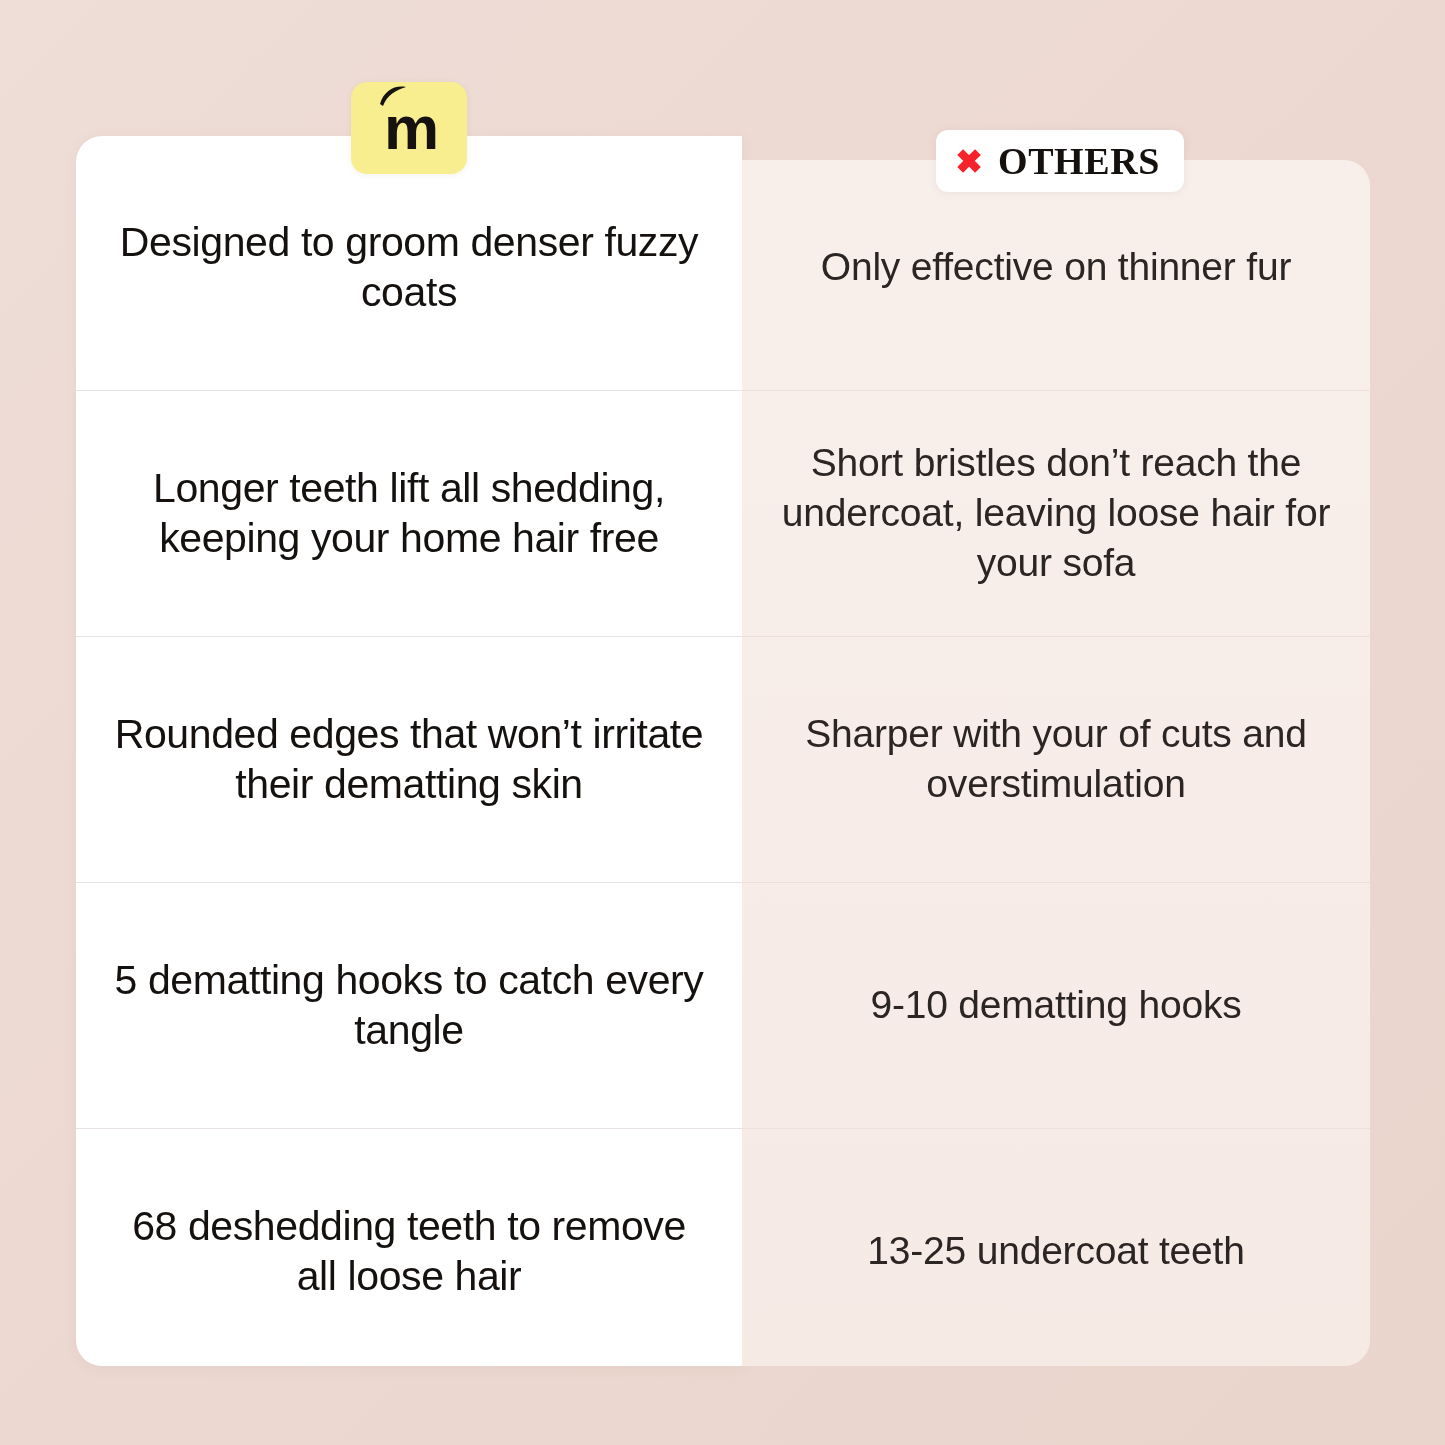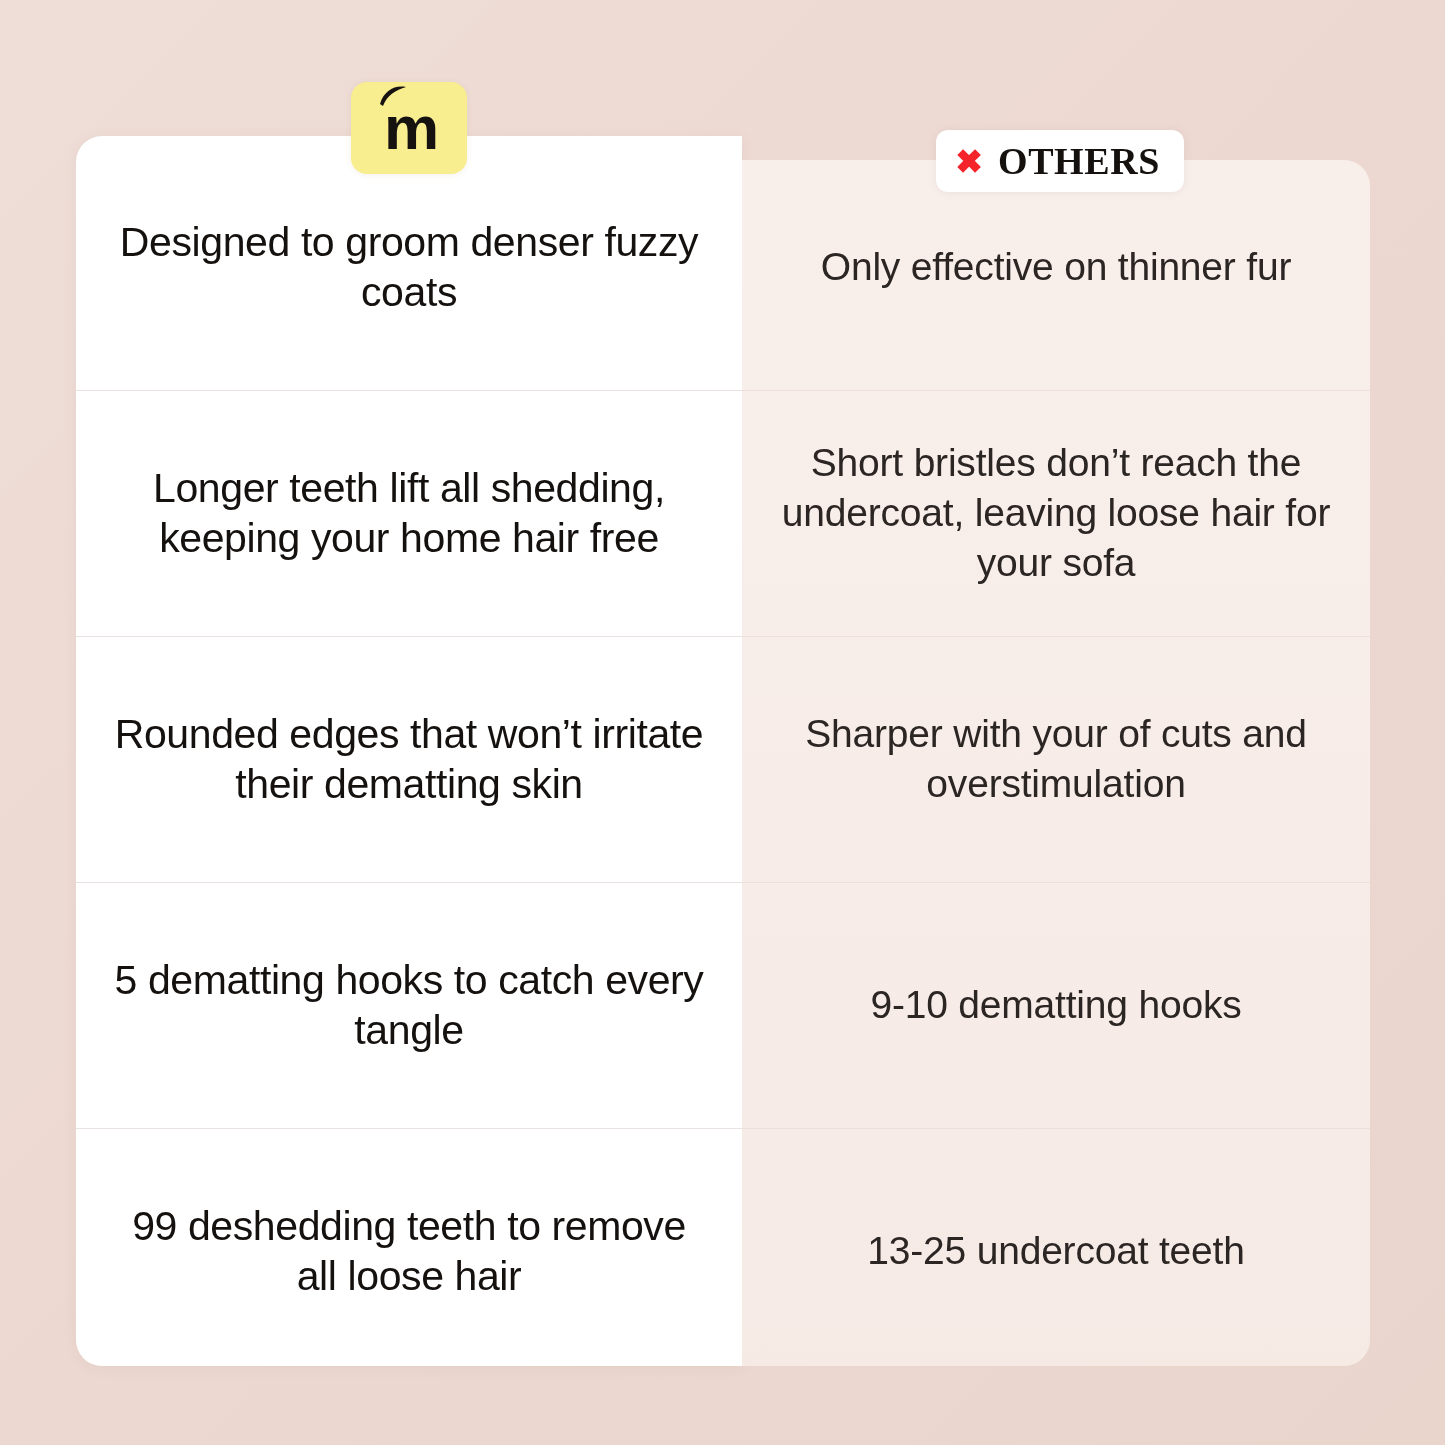--- a/index.html
+++ b/index.html
@@ -205,21 +205,21 @@
         <div class="cell cell-ours">Rounded edges that won’t irritate their dematting skin</div>
         <div class="cell cell-others">Sharper with your of cuts and overstimulation</div>
       </div>
 
       <div class="row">
         <div class="cell cell-ours">5 dematting hooks to catch every tangle</div>
         <div class="cell cell-others">9-10 dematting hooks</div>
       </div>
 
       <div class="row">
-        <div class="cell cell-ours">99 deshedding teeth to remove all loose hair</div>
+        <div class="cell cell-ours">68 deshedding teeth to remove all loose hair</div>
         <div class="cell cell-others">13-25 undercoat teeth</div>
       </div>
 
     </div>
   </div>
 
   <div class="logo-badge">
     <div class="logo-mark">
       <svg class="logo-swoosh" viewBox="0 0 30 22">
         <path d="M2 19 C6 6, 16 0, 28 2 C18 5, 9 10, 5 21 Z" fill="#16120f"></path>

